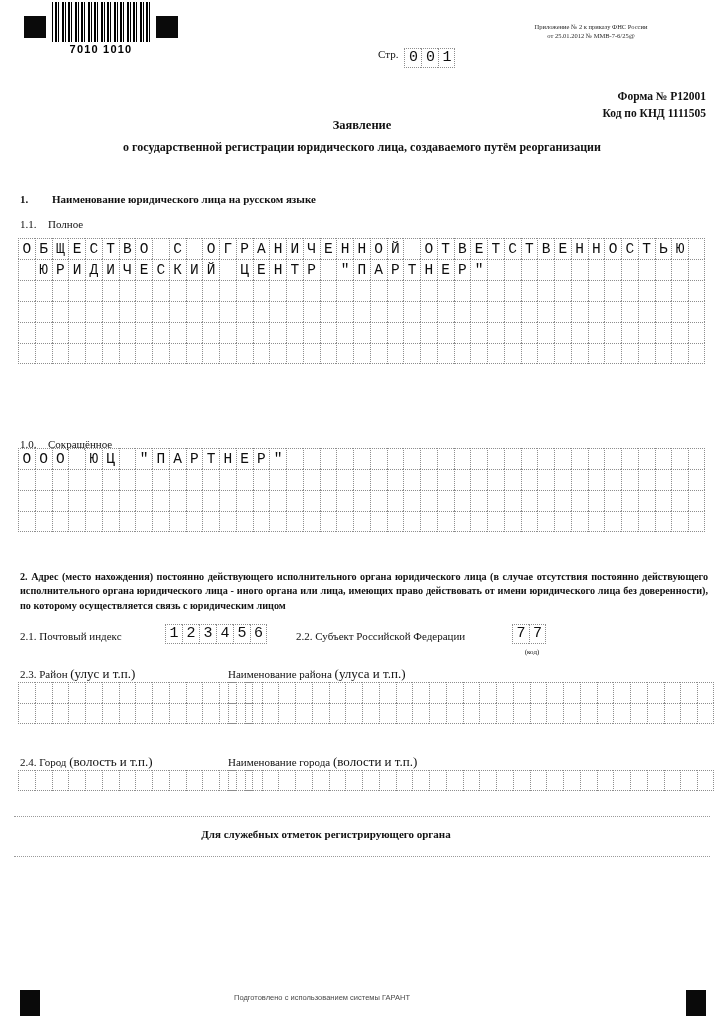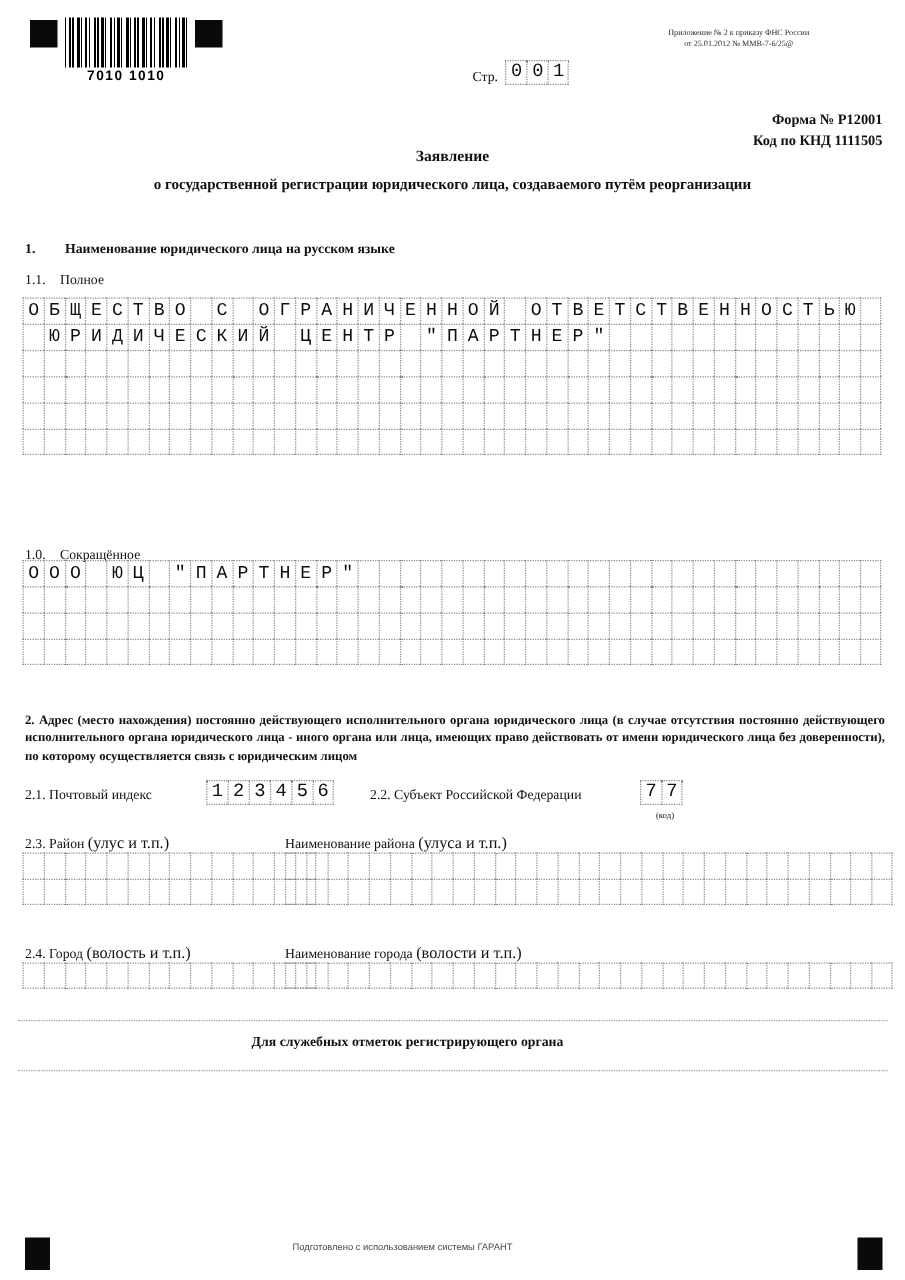--- a/index.html
+++ b/index.html
@@ -26,21 +26,21 @@
   }
   .cm-tl { left: 24px;  top: 16px;  width: 22px; height: 22px; }
   .cm-tr { left: 156px; top: 16px;  width: 22px; height: 22px; }
   .cm-bl { left: 20px;  top: 990px; width: 20px; height: 26px; }
   .cm-br { left: 686px; top: 990px; width: 20px; height: 26px; }
 
   
   .barcode-block {
     position: absolute;
     left: 52px;
-    top: 14px;
+    top: 2px;
     width: 98px;
   }
   .barcode-bars {
     height: 40px;
     width: 100%;
     background-image: repeating-linear-gradient(
       to right,
       #000 0px, #000 1px, #fff 1px, #fff 3px,
       #000 3px, #000 5px, #fff 5px, #fff 6px,
       #000 6px, #000 7px, #fff 7px, #fff 10px,
@@ -68,21 +68,21 @@
     line-height: 1.45;
     color: #2a2a2a;
   }
 
   
   .page-no {
     position: absolute;
     left: 378px;
     top: 48px;
     display: flex;
-    align-items: flex-end;
+    align-items: flex-start;
     gap: 6px;
   }
   .page-no-label {
     font-size: 11px;
     color: #111;
   }
 
   
   .cellrow {
     display: flex;

